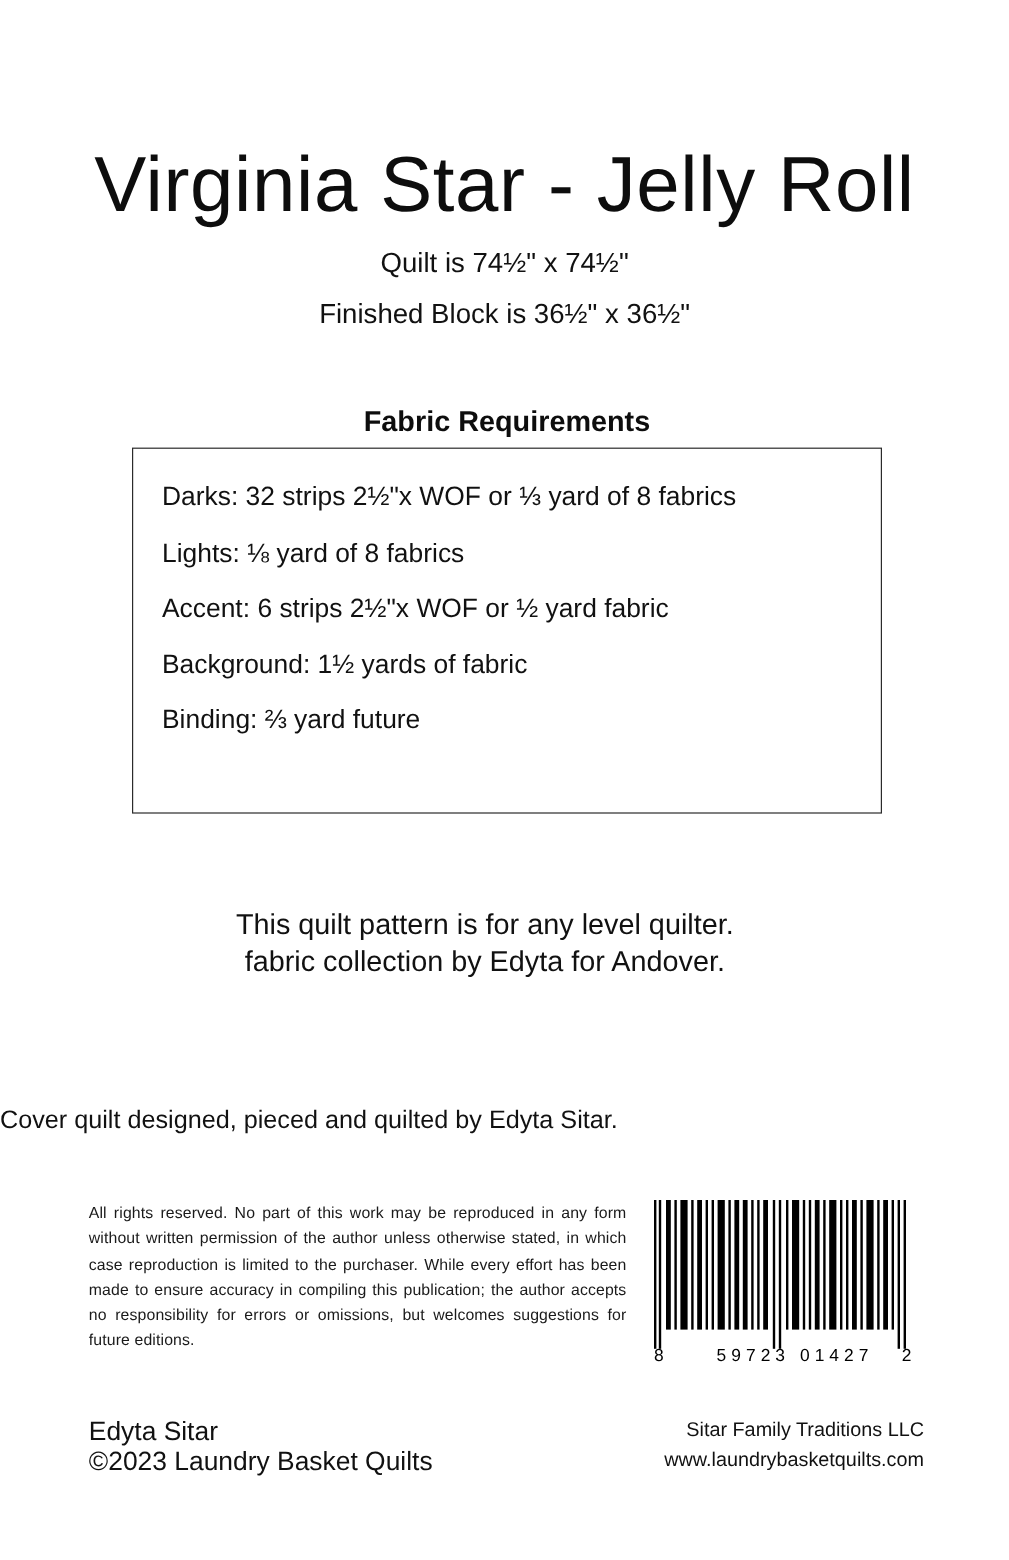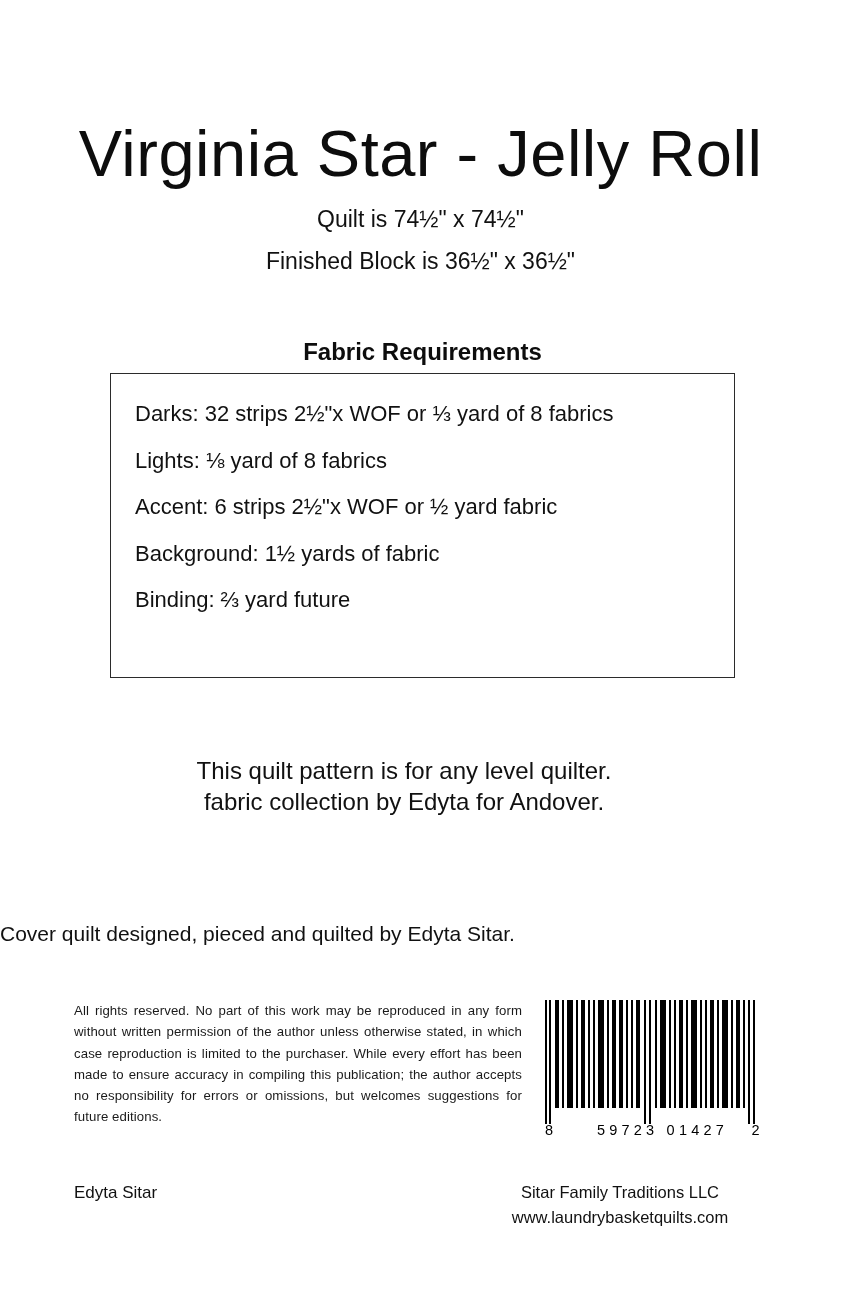--- a/index.html
+++ b/index.html
@@ -115,30 +115,30 @@
     line-height: 21.3px;
     color: #1a1a1a;
     text-align: justify;
     letter-spacing: 0.1px;
   }
   .footer-left {
     position: absolute;
     left: 74px;
     top: 1180px;
     width: 330px;
-    font-size: 17px;
+    font-size: 22px;
     line-height: 25px;
     color: #111;
   }
   .footer-right {
     position: absolute;
     left: 470px;
     top: 1180px;
     width: 300px;
-    text-align: center;
+    text-align: right;
     font-size: 16.5px;
     line-height: 25px;
     color: #111;
   }
 
   
   .barcode-wrap {
     position: absolute;
     left: 545px;
     top: 1000px;
@@ -202,20 +202,21 @@
     <div>This quilt pattern is for any level quilter.</div>
     <div>fabric collection by Edyta for Andover.</div>
   </div>
 
   <div class="credit-line">Cover quilt designed, pieced and quilted by Edyta Sitar.</div>
 
   <div class="legal">All rights reserved. No part of this work may be reproduced in any form without written permission of the author unless otherwise stated, in which case reproduction is limited to the purchaser. While every effort has been made to ensure accuracy in compiling this publication; the author accepts no responsibility for errors or omissions, but welcomes suggestions for future editions.</div>
 
   <div class="footer-left">
     <div>Edyta Sitar</div>
+    <div>©2023 Laundry Basket Quilts</div>
   </div>
 
   <div class="footer-right">
     <div>Sitar Family Traditions LLC</div>
     <div>www.laundrybasketquilts.com</div>
   </div>
 
   <div class="barcode-wrap">
     <div class="barcode-bars">
       <i class="tall" style="left:0px;width:2px;"></i>

